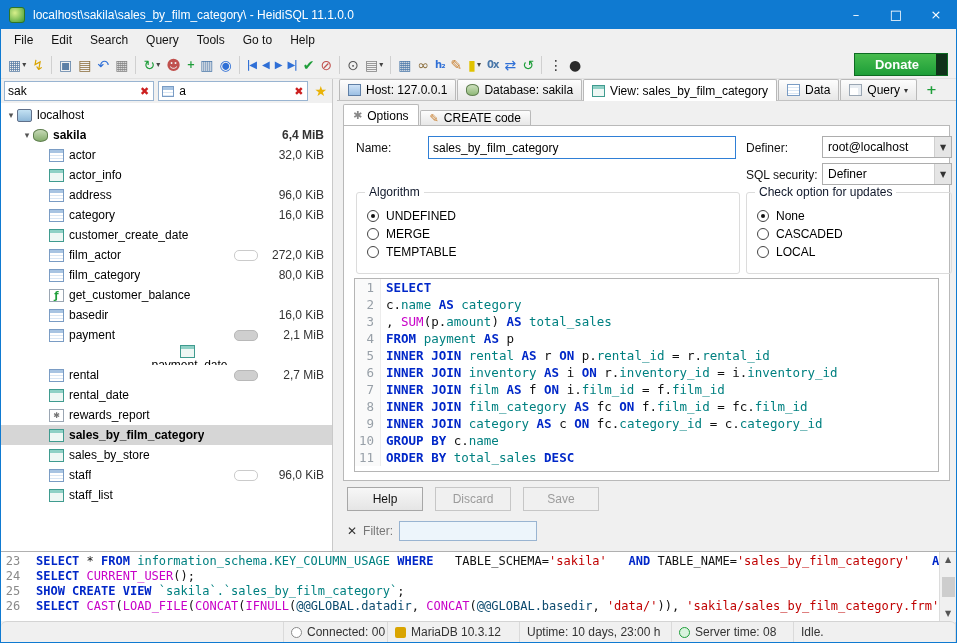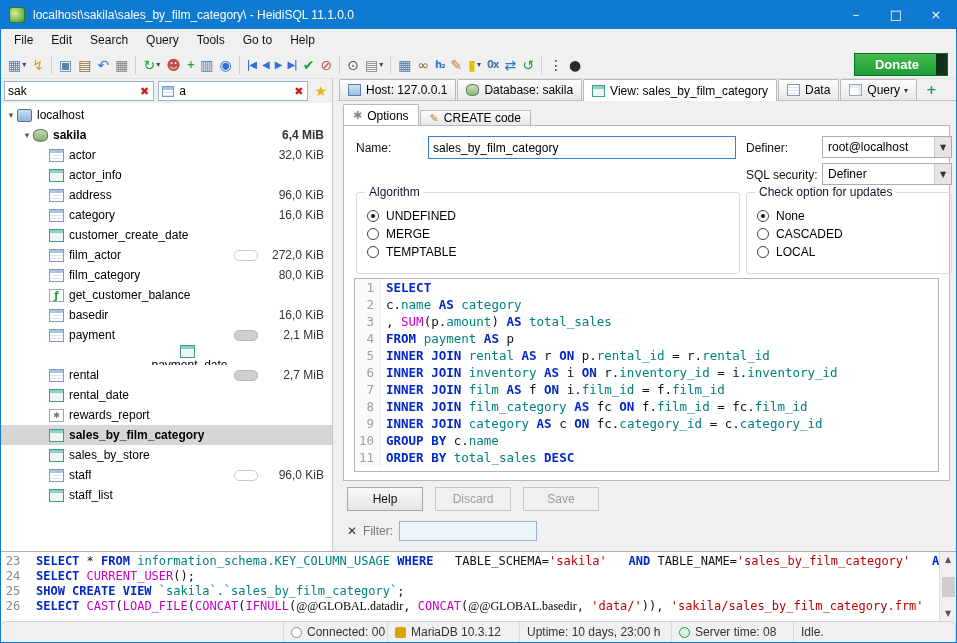--- a/index.html
+++ b/index.html
@@ -107,21 +107,21 @@
   .editor{position:absolute;left:10px;right:10px;top:152px;bottom:8px;border:1px solid #b5b5b5;background:#fff;
           overflow:hidden;font:12.5px "DejaVu Sans Mono",monospace;}
   .cline{display:flex;height:17px;line-height:17px;}
   .editor .lnum{width:26px;text-align:right;padding-right:6px;color:#98a0a8;background:#fafafa;
                 border-right:1px solid #ececec;flex:none;}
   .ctext{padding-left:5px;white-space:pre;}
   .tk-k{color:#0027c8;font-weight:bold;}
   .tk-i{color:#008080;}
   .tk-f{color:#c800c8;}
   .tk-s{color:#c00000;}
-  .tk-v{color:#000000;font-family:Liberation Serif, serif;}
+  .tk-v{color:#0c4a6e;}
   .tk-p{color:#111;}
 
   .btnrow{height:36px;display:flex;align-items:center;gap:12px;padding-left:10px;flex:none;}
   .btn{width:76px;height:24px;display:flex;align-items:center;justify-content:center;border:1px solid #a7a7a7;
        background:linear-gradient(#f7f7f7,#e5e5e5);color:#111;}
   .btn.disabled{color:#9b9b9b;border-color:#c6c6c6;background:#f0f0f0;}
   .filterrow{height:28px;display:flex;align-items:center;gap:6px;padding-left:10px;flex:none;}
   .fclose{color:#333;font-size:12px;font-family:"DejaVu Sans",sans-serif;}
   .flbl{color:#767676;}
   .filterrow input{width:138px;height:20px;border:1px solid #99b4d1;background:#edf5fb;

